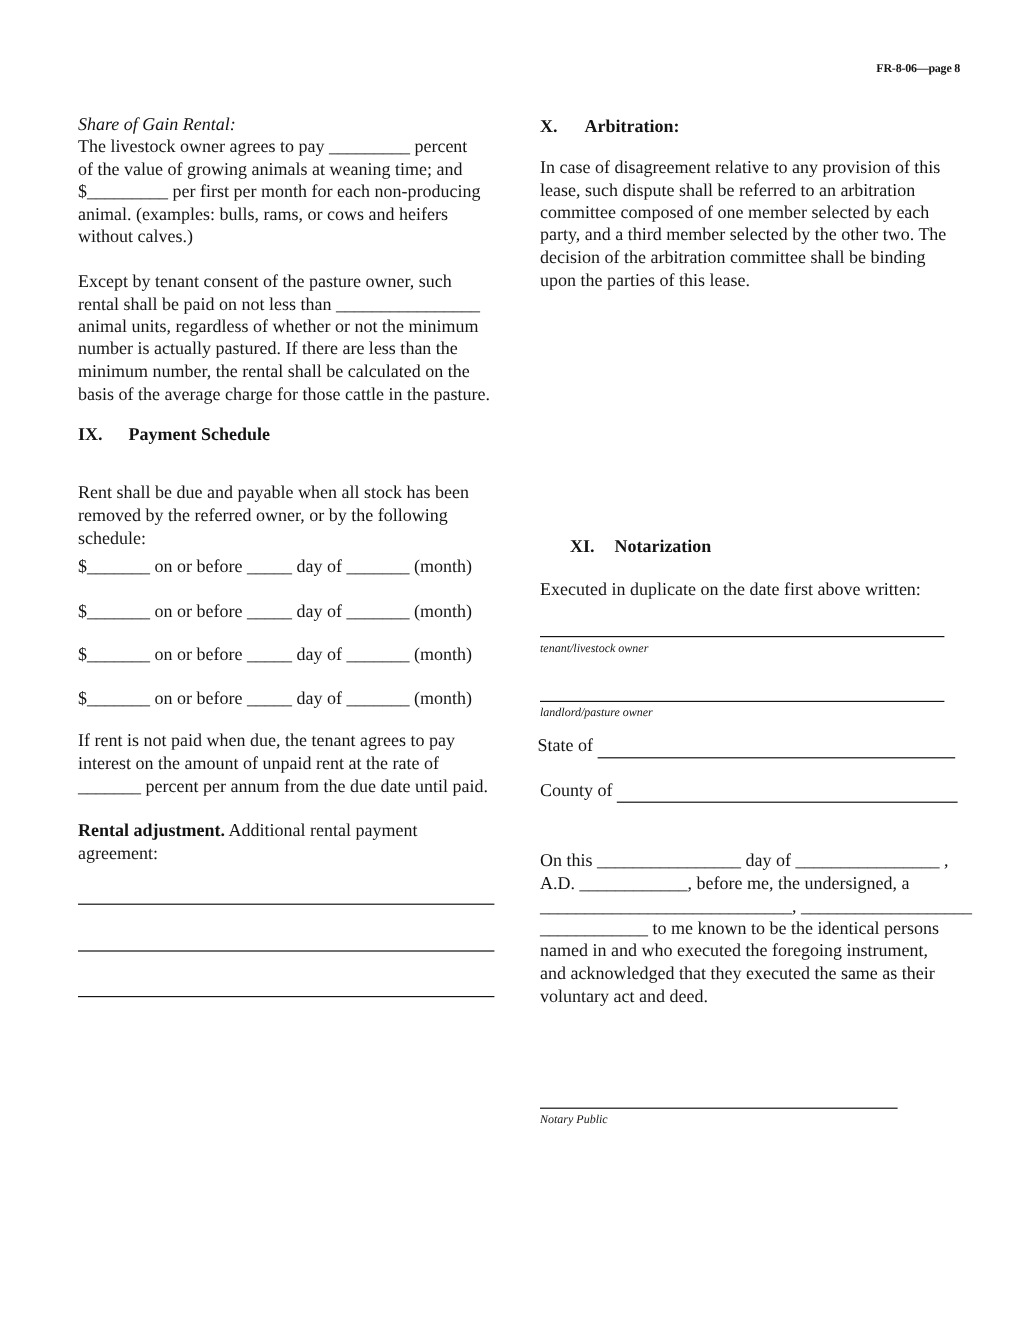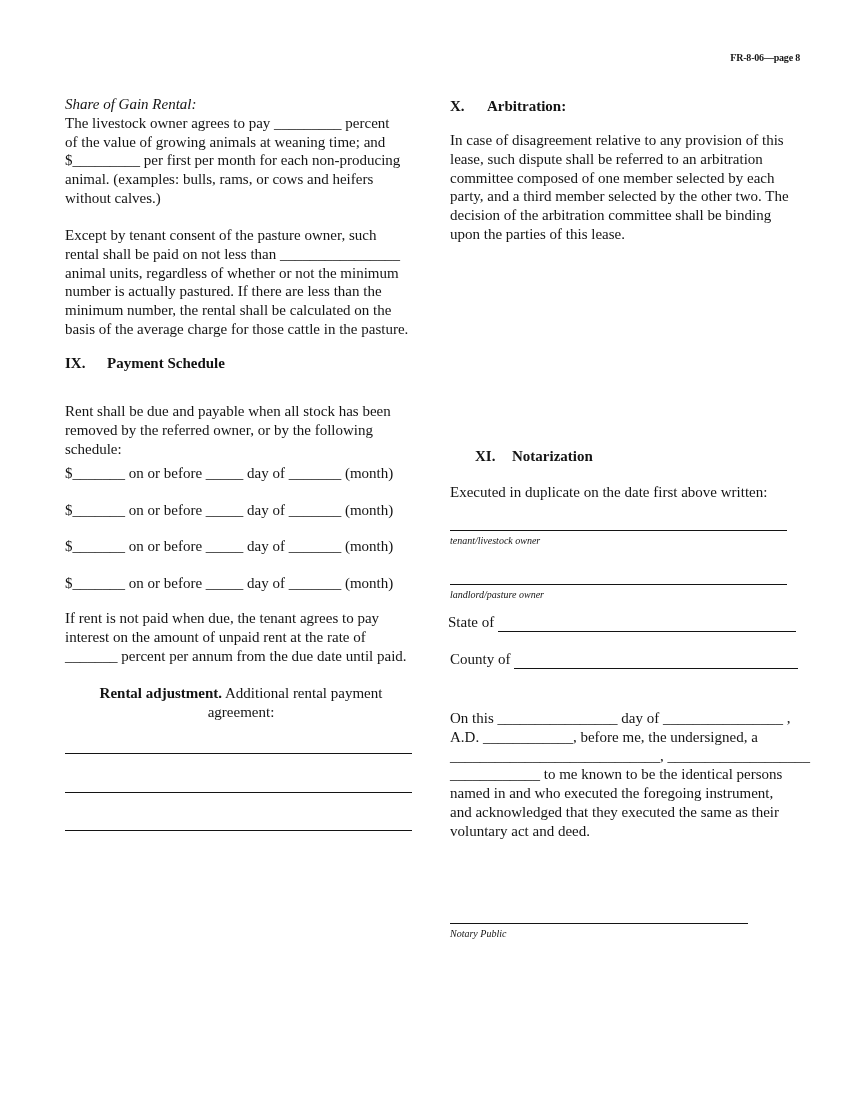--- a/index.html
+++ b/index.html
@@ -74,21 +74,21 @@
     <div class="line">$_______ on or before _____ day of _______ (month)</div>
     <div class="line">$_______ on or before _____ day of _______ (month)</div>
   </div>
 
   <div class="blk" style="left:65px; top:609px; width:352px;">
     <div class="line">If rent is not paid when due, the tenant agrees to pay</div>
     <div class="line">interest on the amount of unpaid rent at the rate of</div>
     <div class="line">_______ percent per annum from the due date until paid.</div>
   </div>
 
-  <div class="blk" style="left:65px; top:684px; width:352px;text-align:center;">
+  <div class="blk" style="left:65px; top:684px; width:352px;">
     <div class="line"><span class="b">Rental adjustment.</span><span> Additional rental payment</span></div>
     <div class="line">agreement:</div>
   </div>
 
   <div class="rule" style="left:65px; top:753px; width:347px;"></div>
   <div class="rule" style="left:65px; top:792px; width:347px;"></div>
   <div class="rule" style="left:65px; top:830px; width:347px;"></div>
 
   <div class="blk heading" style="left:450px; top:97px;">
     <span class="hnum w37">X.</span><span>Arbitration:</span>

